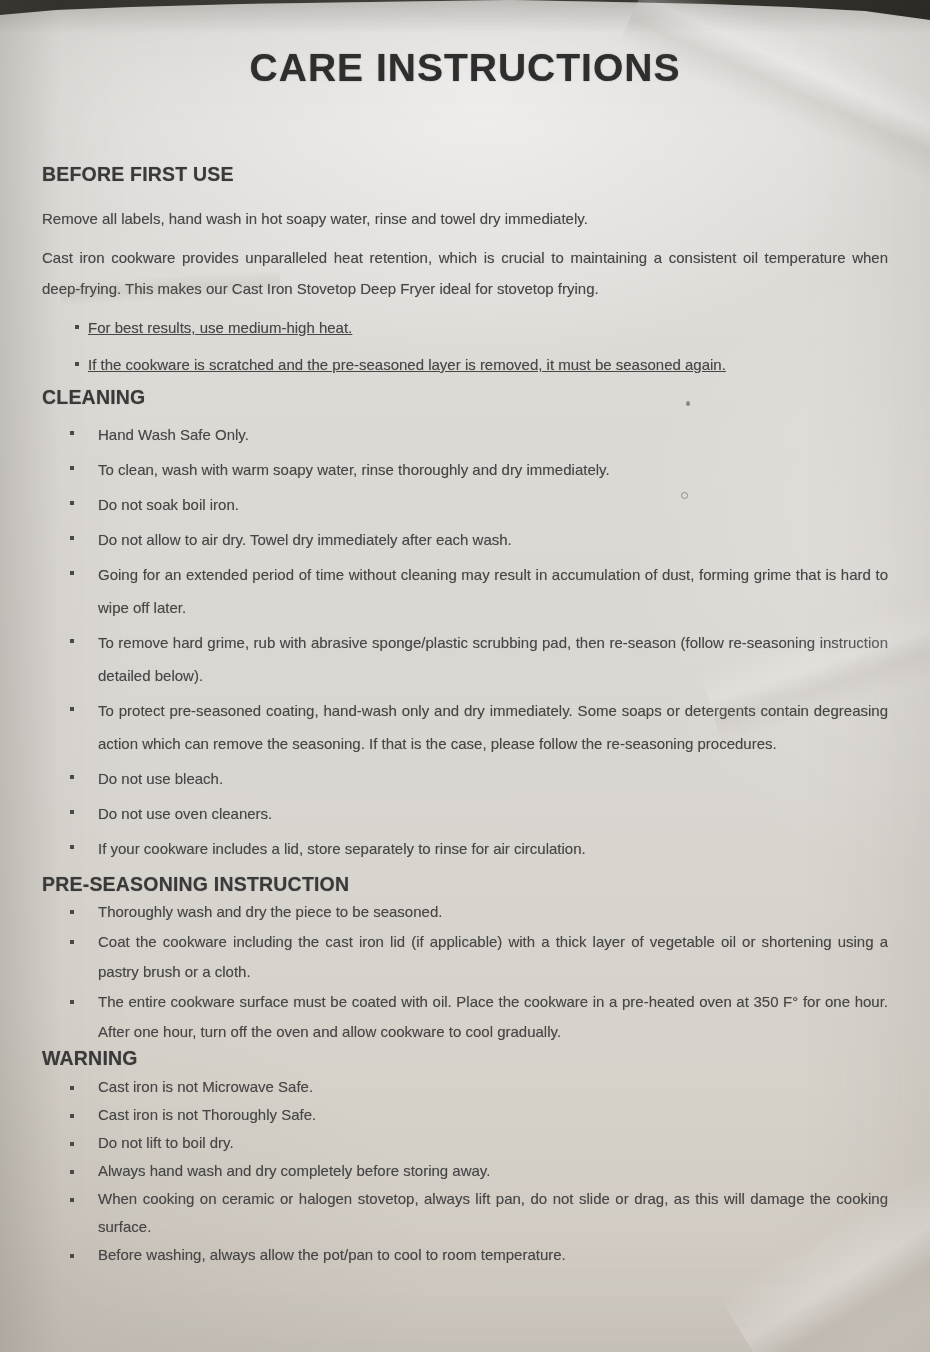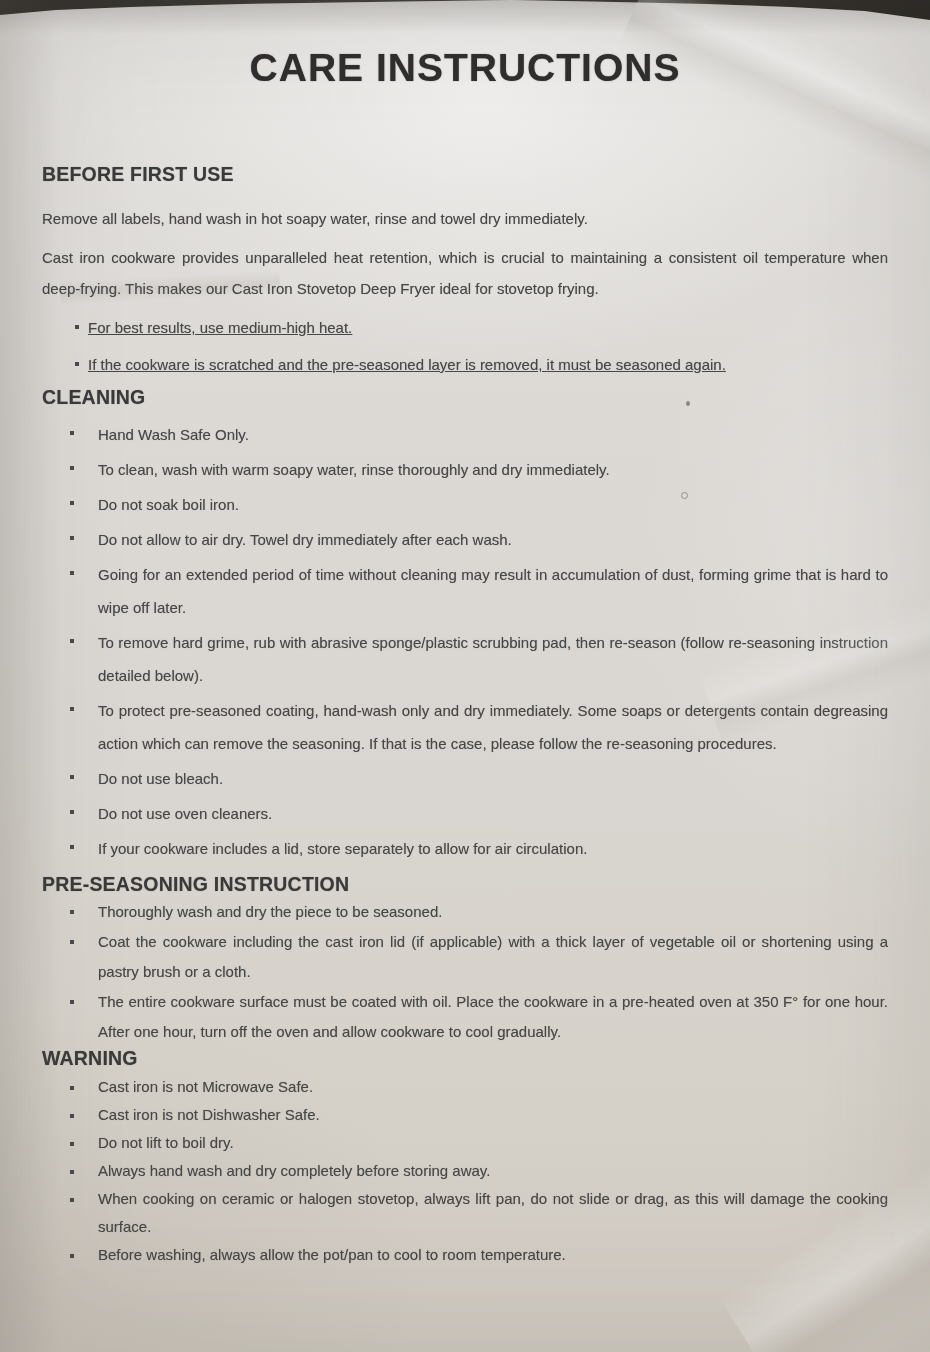--- a/index.html
+++ b/index.html
@@ -98,38 +98,38 @@
       <ul class="bullets">
           <li>Hand Wash Safe Only.</li>
           <li>To clean, wash with warm soapy water, rinse thoroughly and dry immediately.</li>
           <li>Do not soak boil iron.</li>
           <li>Do not allow to air dry. Towel dry immediately after each wash.</li>
           <li>Going for an extended period of time without cleaning may result in accumulation of dust, forming grime that is hard to wipe off later.</li>
           <li>To remove hard grime, rub with abrasive sponge/plastic scrubbing pad, then re-season (follow re-seasoning instruction detailed below).</li>
           <li>To protect pre-seasoned coating, hand-wash only and dry immediately. Some soaps or detergents contain degreasing action which can remove the seasoning. If that is the case, please follow the re-seasoning procedures.</li>
           <li>Do not use bleach.</li>
           <li>Do not use oven cleaners.</li>
-          <li>If your cookware includes a lid, store separately to allow for air circulation.</li>
+          <li>If your cookware includes a lid, store separately to rinse for air circulation.</li>
         </ul>
     </section>
 
     <section class="sec-season body-text">
       <h2 class="sec-heading">PRE-SEASONING INSTRUCTION</h2>
       <ul class="bullets">
           <li>Thoroughly wash and dry the piece to be seasoned.</li>
           <li>Coat the cookware including the cast iron lid (if applicable) with a thick layer of vegetable oil or shortening using a pastry brush or a cloth.</li>
           <li>The entire cookware surface must be coated with oil. Place the cookware in a pre-heated oven at 350 F° for one hour. After one hour, turn off the oven and allow cookware to cool gradually.</li>
         </ul>
     </section>
 
     <section class="sec-warn body-text">
       <h2 class="sec-heading">WARNING</h2>
       <ul class="bullets">
           <li>Cast iron is not Microwave Safe.</li>
-          <li>Cast iron is not Dishwasher Safe.</li>
+          <li>Cast iron is not Thoroughly Safe.</li>
           <li>Do not lift to boil dry.</li>
           <li>Always hand wash and dry completely before storing away.</li>
           <li>When cooking on ceramic or halogen stovetop, always lift pan, do not slide or drag, as this will damage the cooking surface.</li>
           <li>Before washing, always allow the pot/pan to cool to room temperature.</li>
         </ul>
     </section>
 
   </div>
 
   <div class="edge-shade"></div>

